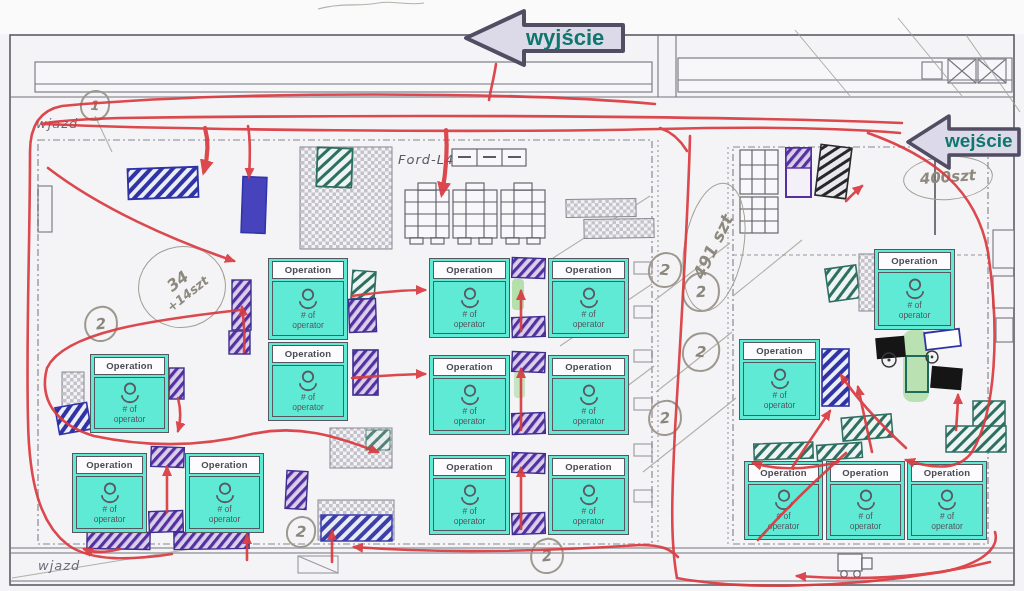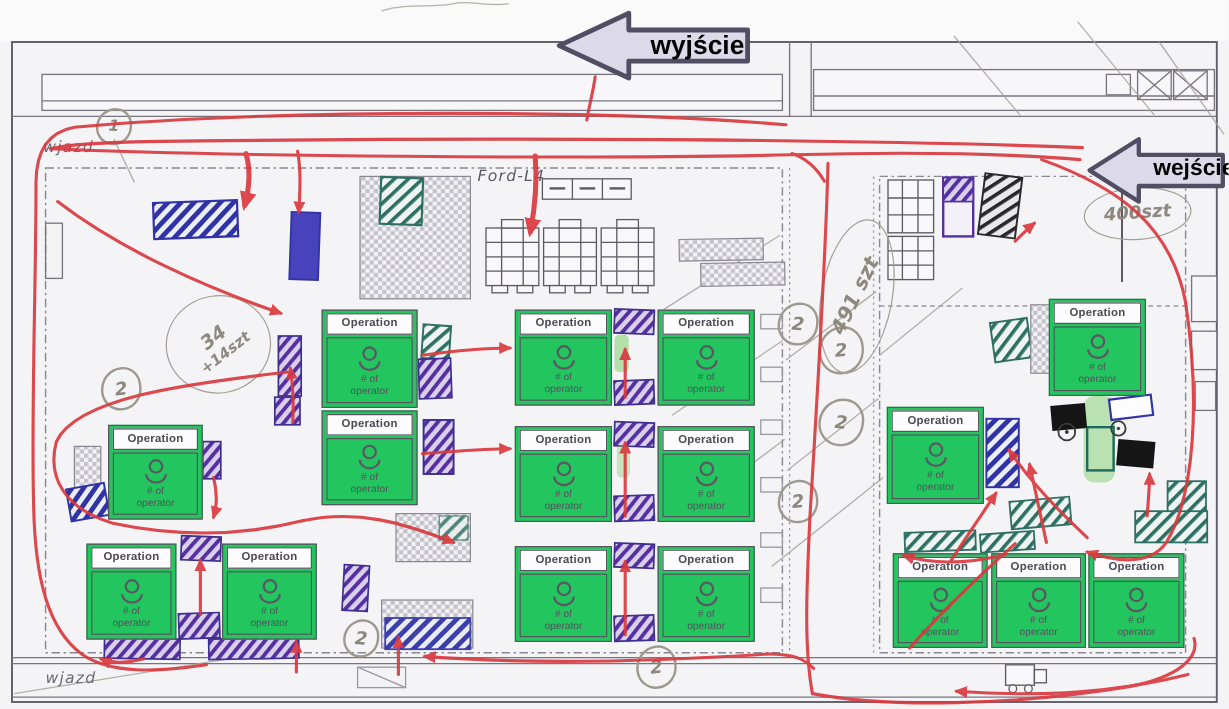--- a/index.html
+++ b/index.html
@@ -4,36 +4,36 @@
 <style>
   html,body{margin:0;padding:0;background:#fbfbfc;}
   .stage{position:relative;width:1024px;height:591px;overflow:hidden;
          background:#f6f5f7;font-family:"Liberation Sans",sans-serif;}
   svg{display:block;}
   .layer{position:absolute;left:0;top:0;width:1024px;height:591px;}
   .layer.base{z-index:1;}
   .layer.red{z-index:6;pointer-events:none;}
 
   
-  .op-box{position:absolute;z-index:3;background:#22c55e;border:1.6px solid #57555e;
+  .op-box{position:absolute;z-index:3;background:#5eead4;border:1.6px solid #57555e;
           box-sizing:border-box;display:flex;flex-direction:column;justify-content:center;}
   .op-head{height:16px;border-bottom:1.4px solid #57555e;margin:2px 3px 0 3px;
            border:1.3px solid #57555e;font-weight:bold;font-size:9.5px;color:#4c4a54;
            text-align:center;line-height:15px;letter-spacing:.2px;background:#fcfbfd;}
   .op-body{flex:1;display:flex;flex-direction:column;align-items:center;justify-content:center;
            color:#55535c;border:1.3px solid #57555e;margin:2px 3px 3px 3px;}
   .op-icon{width:26px;height:22px;stroke:#5a5862;stroke-width:1.7;fill:none;}
   .op-l1{font-size:8.5px;line-height:10px;}
   .op-l2{font-size:8.5px;line-height:10px;}
 
   
   .flow-arrow{position:absolute;z-index:8;}
   .flow-arrow svg{overflow:visible;}
-  .flow-arrow .txt{position:absolute;color:#000000;font-weight:bold;
-                   font-family:"Liberation Sans",sans-serif;white-space:nowrap;margin-left:16px;}
+  .flow-arrow .txt{position:absolute;color:#0f766e;font-weight:bold;
+                   font-family:"Liberation Sans",sans-serif;white-space:nowrap;}
 
   
   .plan-label{position:absolute;z-index:4;font-style:italic;color:#6e6b78;
               font-family:"DejaVu Sans",sans-serif;letter-spacing:1px;}
 
   
   .circled{position:absolute;z-index:5;width:30px;height:32px;border:2px solid #9d998e;
            border-radius:55% 45% 52% 48%;color:#8b877c;display:flex;align-items:center;
            justify-content:center;font:italic 600 15px "DejaVu Sans",sans-serif;
            transform:rotate(var(--r,0deg));background:transparent;}
@@ -429,21 +429,21 @@
           <circle cx="12" cy="6" r="4.8"></circle>
           <path d="M4.5,12 a7.5,6.5 0 0 0 15,0"></path>
         </svg>
       <div class="op-l1"># of</div>
       <div class="op-l2">operator</div>
     </div>
   </div>
 
   <div class="plan-label" style="left:36px;top:116px;font-size:13px">wjazd</div>
   <div class="plan-label" style="left:38px;top:558px;font-size:13px">wjazd</div>
-  <div class="plan-label" style="left:398px;top:140px;font-size:13px;color:#5b5964">Ford-L4</div>
+  <div class="plan-label" style="left:398px;top:152px;font-size:13px;color:#5b5964">Ford-L4</div>
 
   <div class="circled balloon" style="left:80px;top:90px;--r:4deg">1</div>
   <div class="circled" style="left:84px;top:306px;--r:-6deg">2</div>
   <div class="circled" style="left:648px;top:252px;--r:5deg">2</div>
   <div class="circled" style="left:682px;top:272px;--r:-4deg;width:34px;height:36px">2</div>
   <div class="circled" style="left:682px;top:332px;--r:6deg;width:34px;height:36px">2</div>
   <div class="circled" style="left:648px;top:400px;--r:-5deg">2</div>
   <div class="circled" style="left:286px;top:516px;--r:4deg;width:26px;height:28px">2</div>
   <div class="circled" style="left:530px;top:538px;--r:-6deg">2</div>
 

